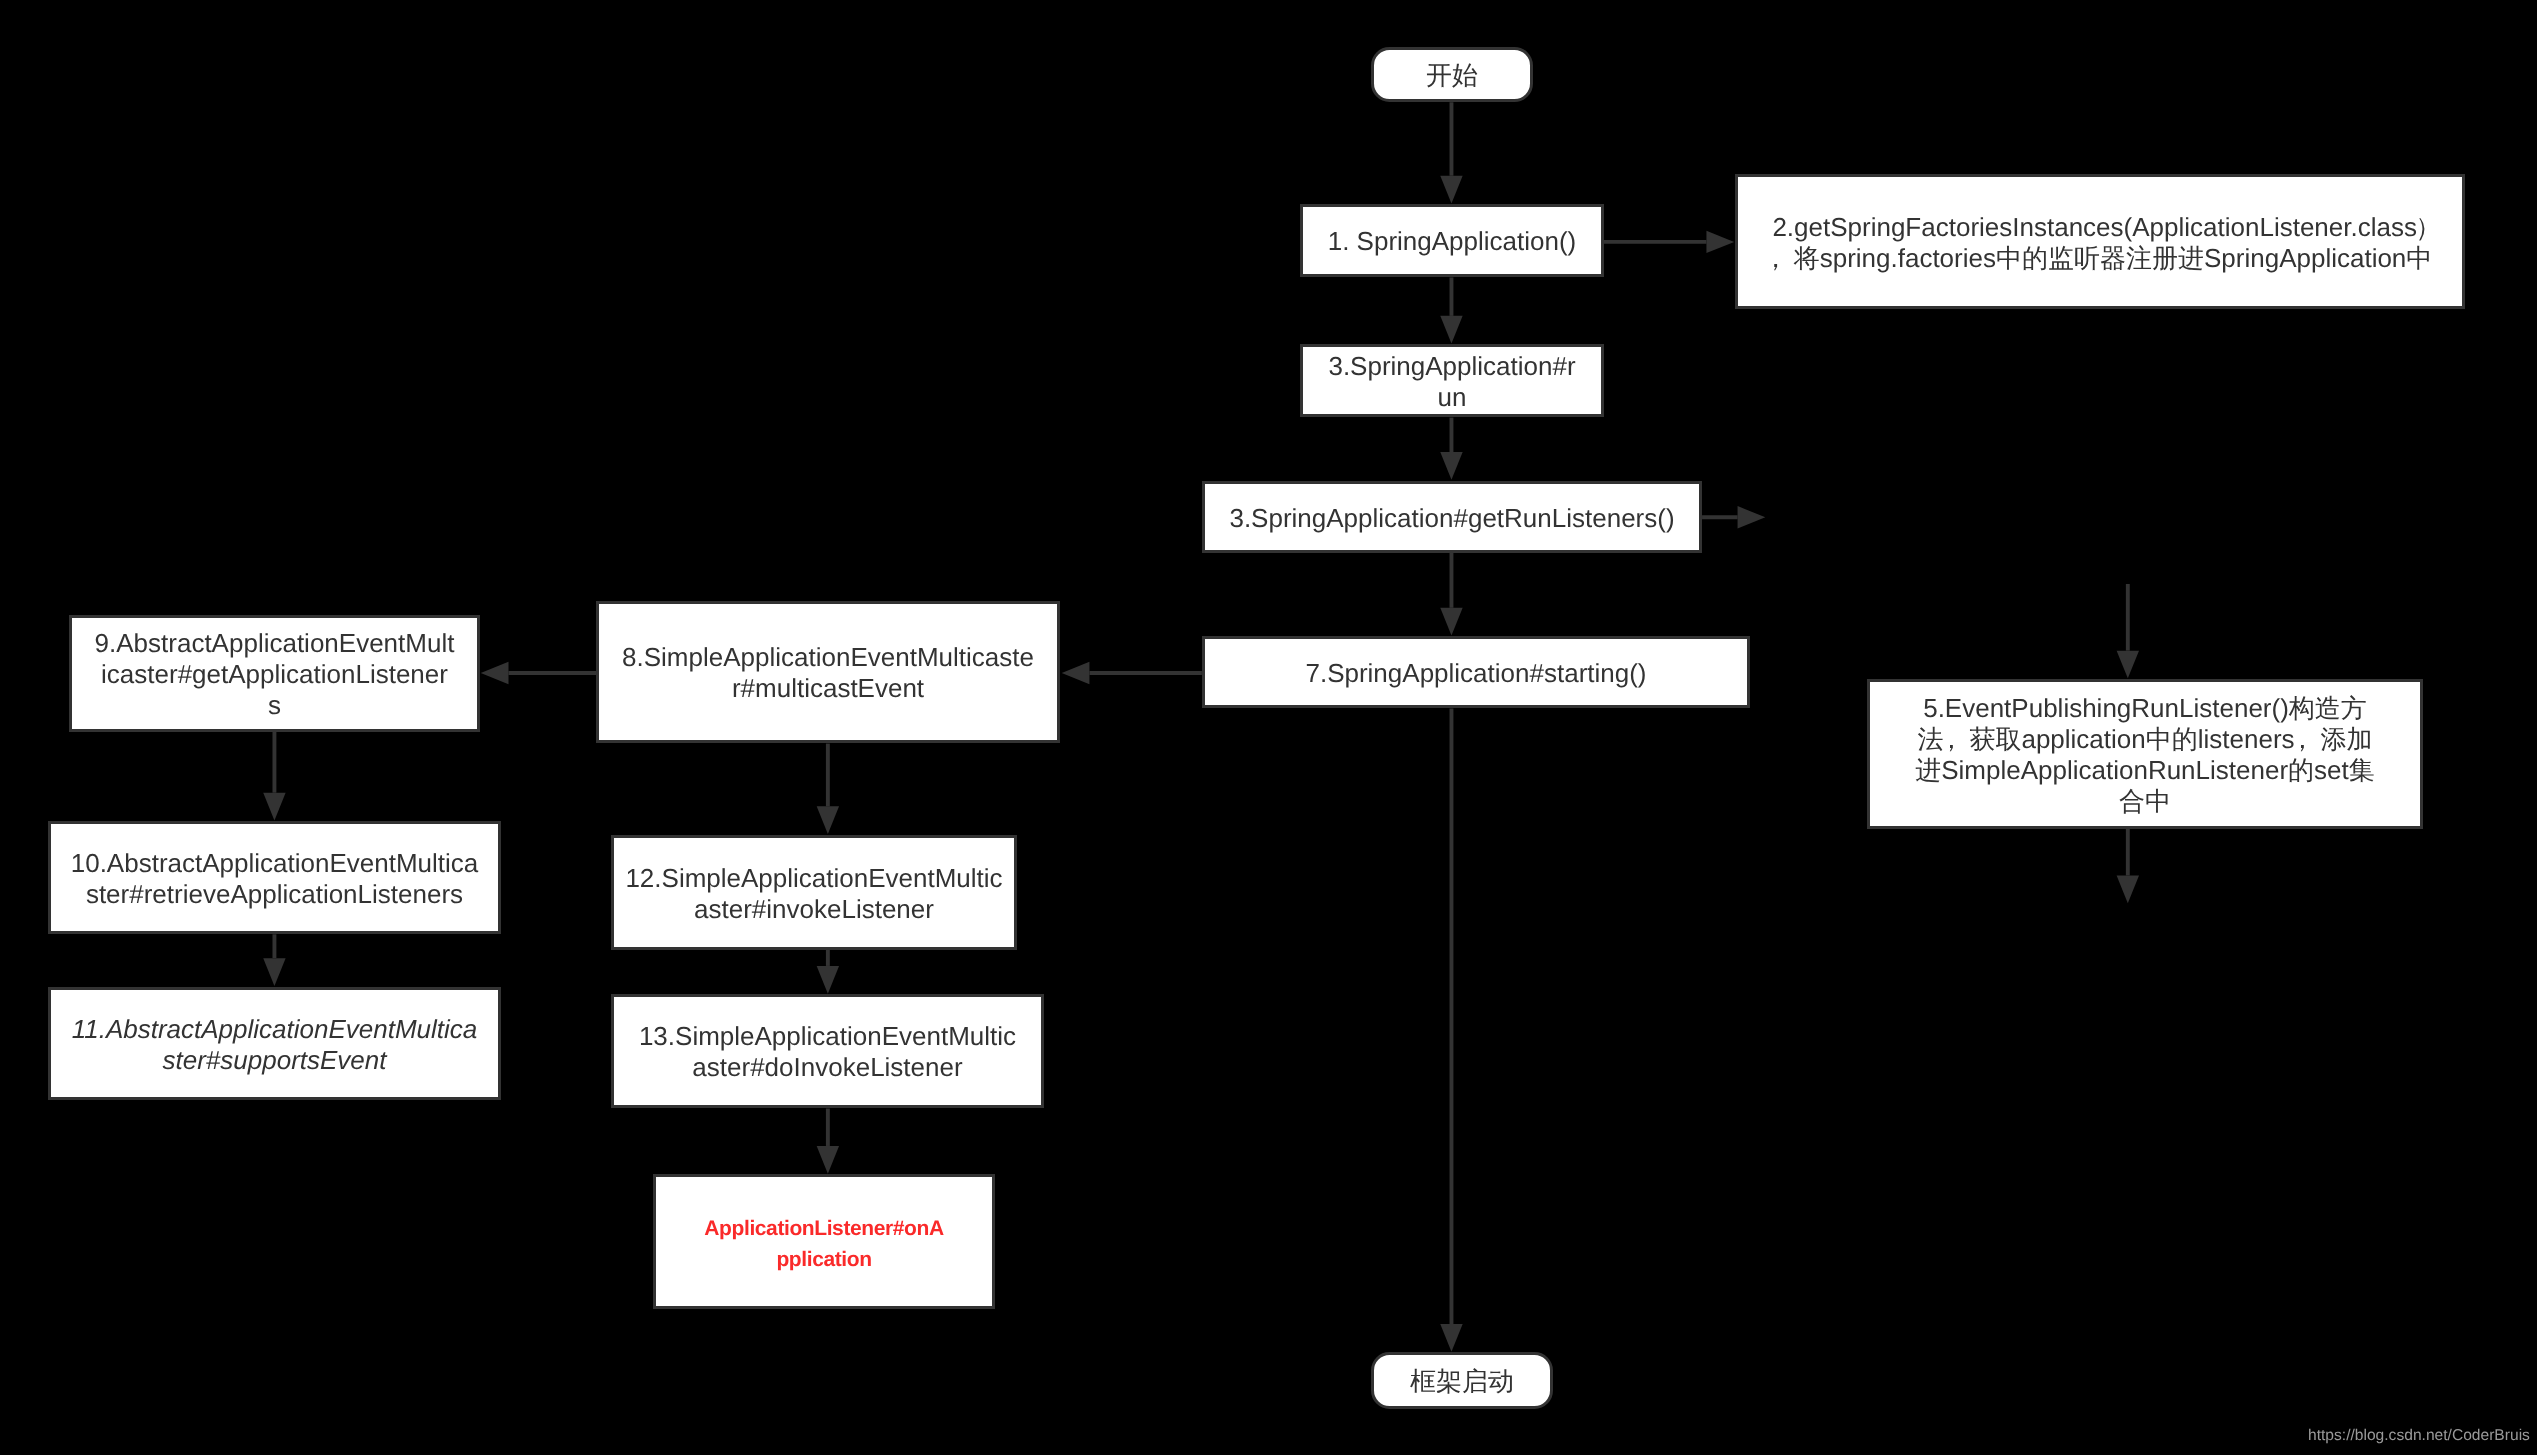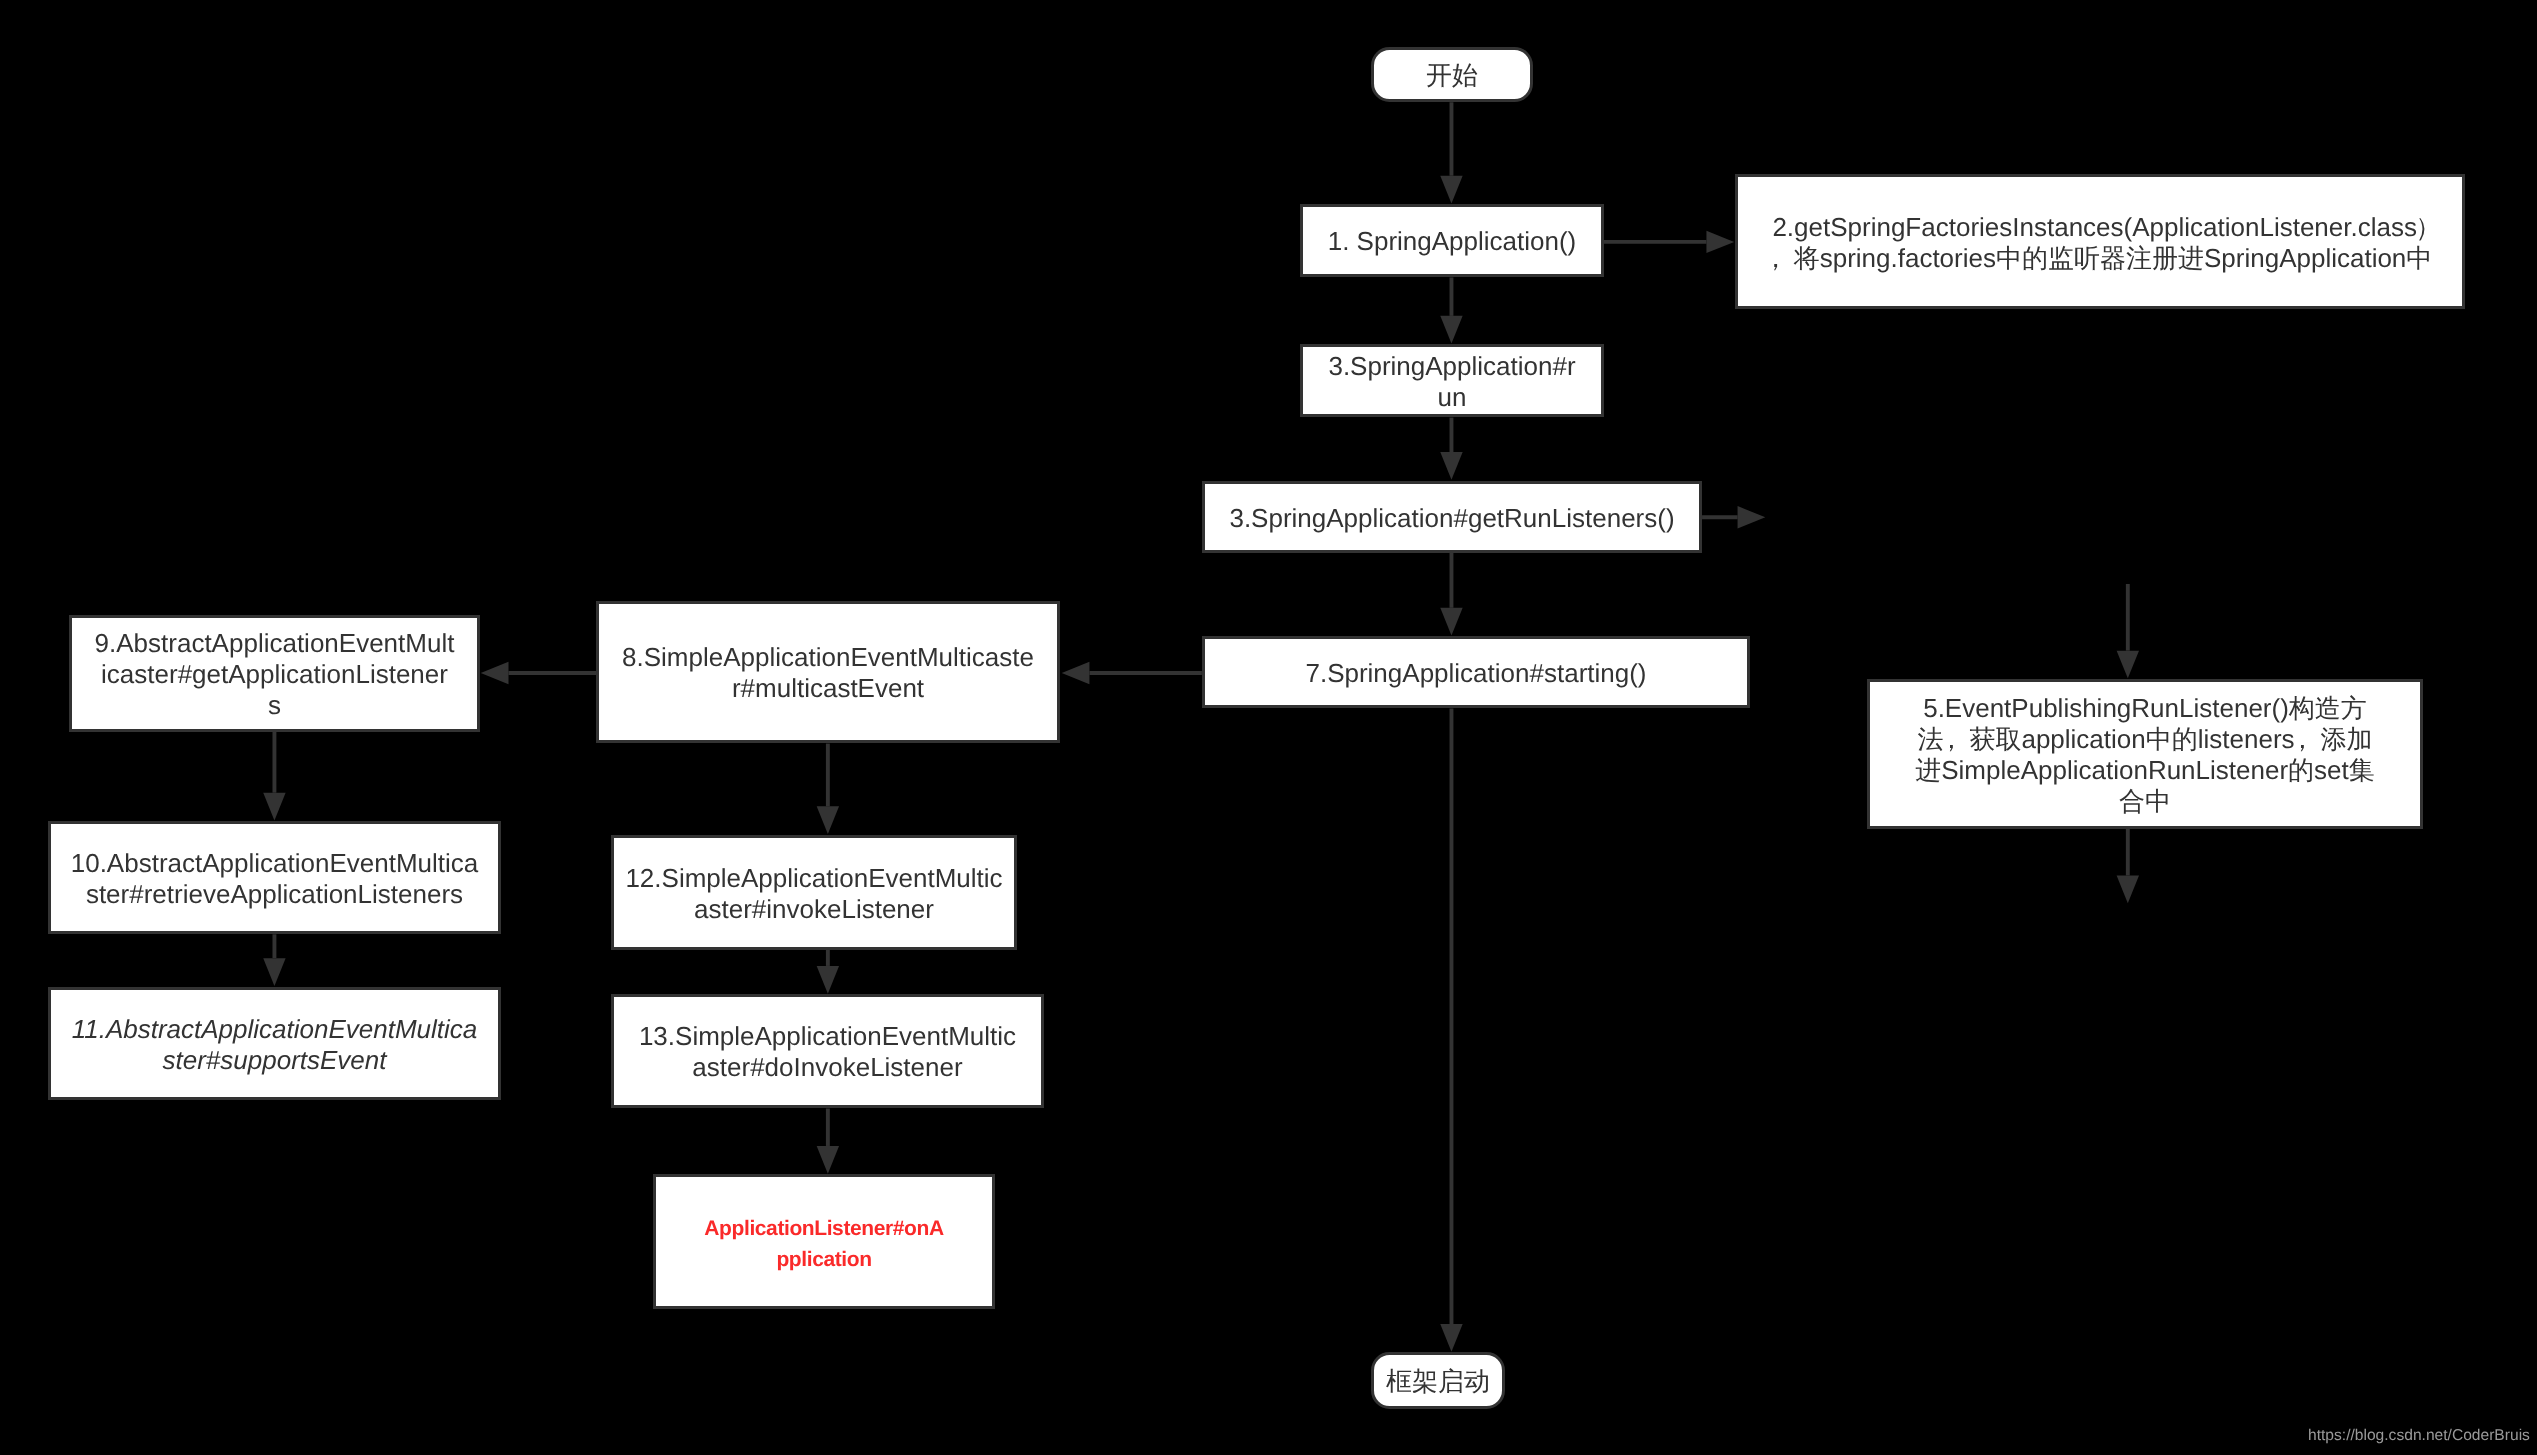--- a/index.html
+++ b/index.html
@@ -164,19 +164,19 @@
 aster#invokeListener</div>
   </div>
   <div class="node" style="left: 611px; top: 994px; width: 433px; height: 114px;">
     <div class="label">13.SimpleApplicationEventMultic
 aster#doInvokeListener</div>
   </div>
   <div class="node red" style="left: 653px; top: 1174px; width: 342px; height: 135px;">
     <div class="label">ApplicationListener#onA
 pplication</div>
   </div>
-  <div class="node term" style="left: 1371px; top: 1352px; width: 134px; height: 57px;">
+  <div class="node term" style="left: 1371px; top: 1352px; width: 182px; height: 57px;">
     <div class="label">框架启动</div>
   </div>
 
   <div class="watermark" style="left: 2308px; top: 1427px;">https://blog.csdn.net/CoderBruis</div>
 </div>
 
 
 </body></html>

